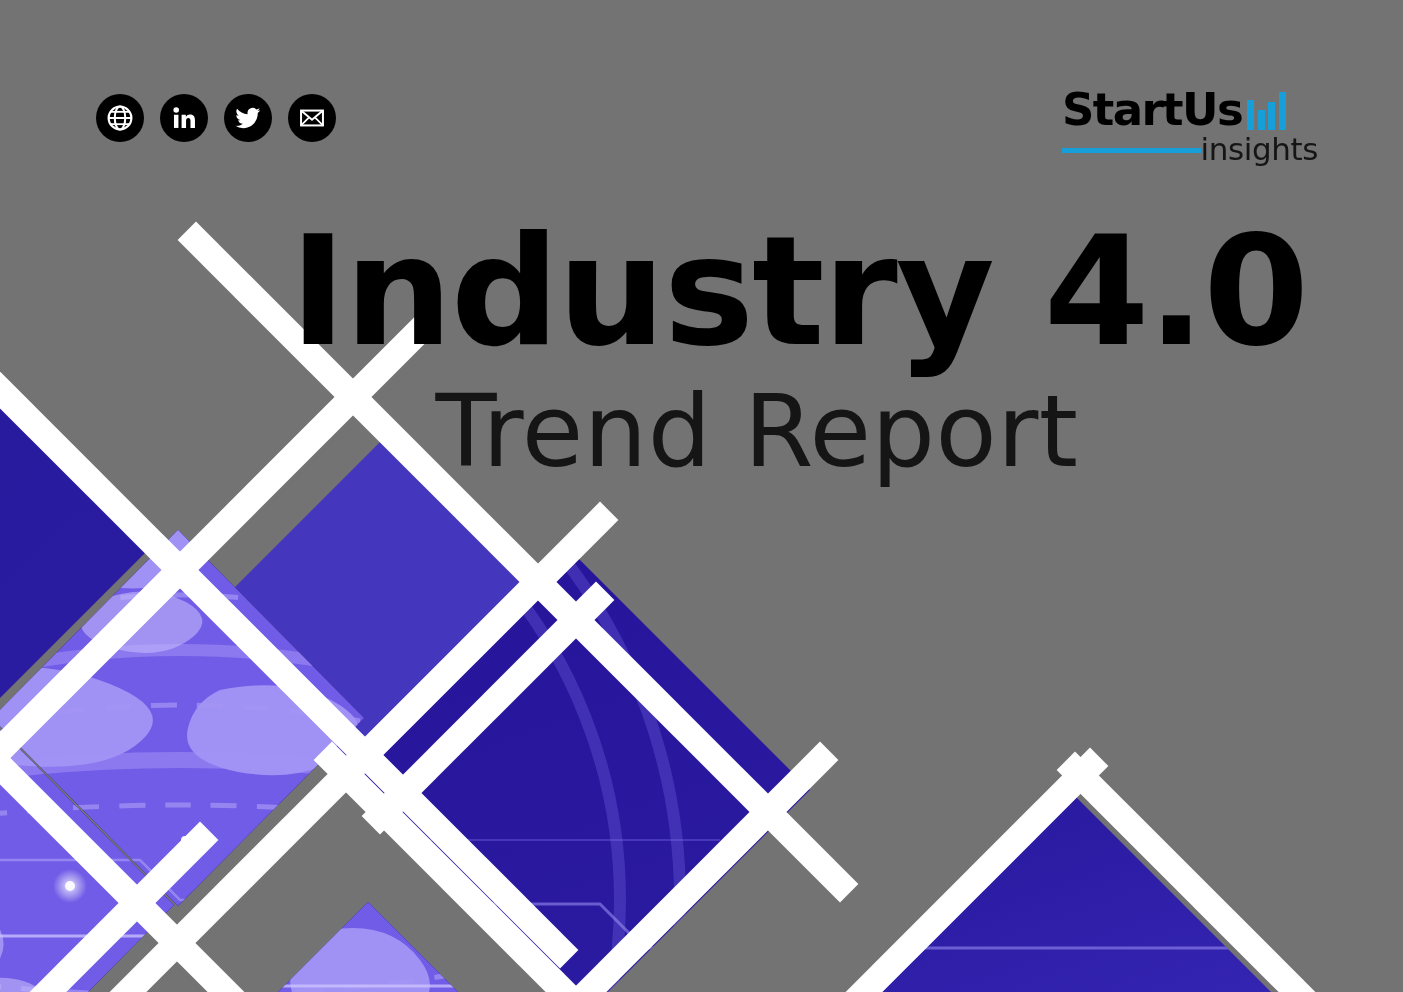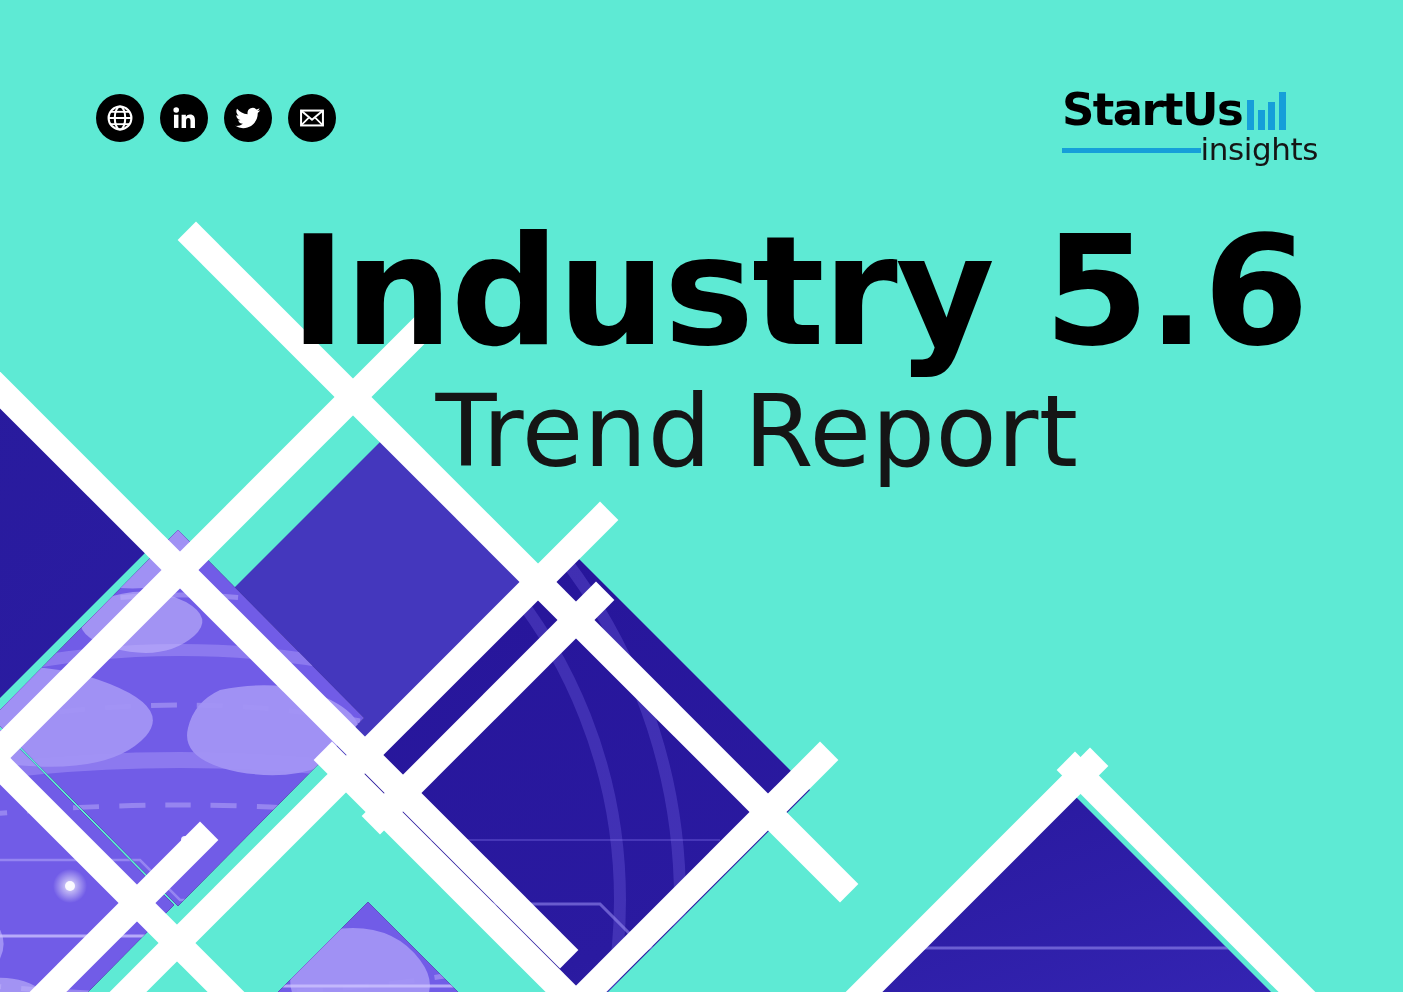--- a/index.html
+++ b/index.html
@@ -13,21 +13,21 @@
     font-family: "Liberation Sans", sans-serif;
     overflow: hidden;
     position: relative;
   }
 
   #cover {
     position: absolute;
     inset: 0;
     width: 1403px;
     height: 992px;
-    background: #5eead4;
+    background: #737373;
     overflow: hidden;
   }
 
   
   #artwork {
     position: absolute;
     left: 0; top: 0;
     width: 1403px; height: 992px;
     pointer-events: none;
   }
@@ -390,17 +390,17 @@
         <i style="height: 38px; background: rgb(22, 159, 217);"></i>
       </span>
     </div>
     <div id="logo-bottomline">
       <span id="logo-rule" style="background: rgb(22, 159, 217);"></span>
       <span id="logo-sub">insights</span>
     </div>
   </div>
 
   <div id="title-block">
-    <h1 id="main-title">Industry 5.6</h1>
+    <h1 id="main-title">Industry 4.0</h1>
     <div id="sub-title">Trend Report</div>
   </div>
 
 </div>
 
 </body></html>

